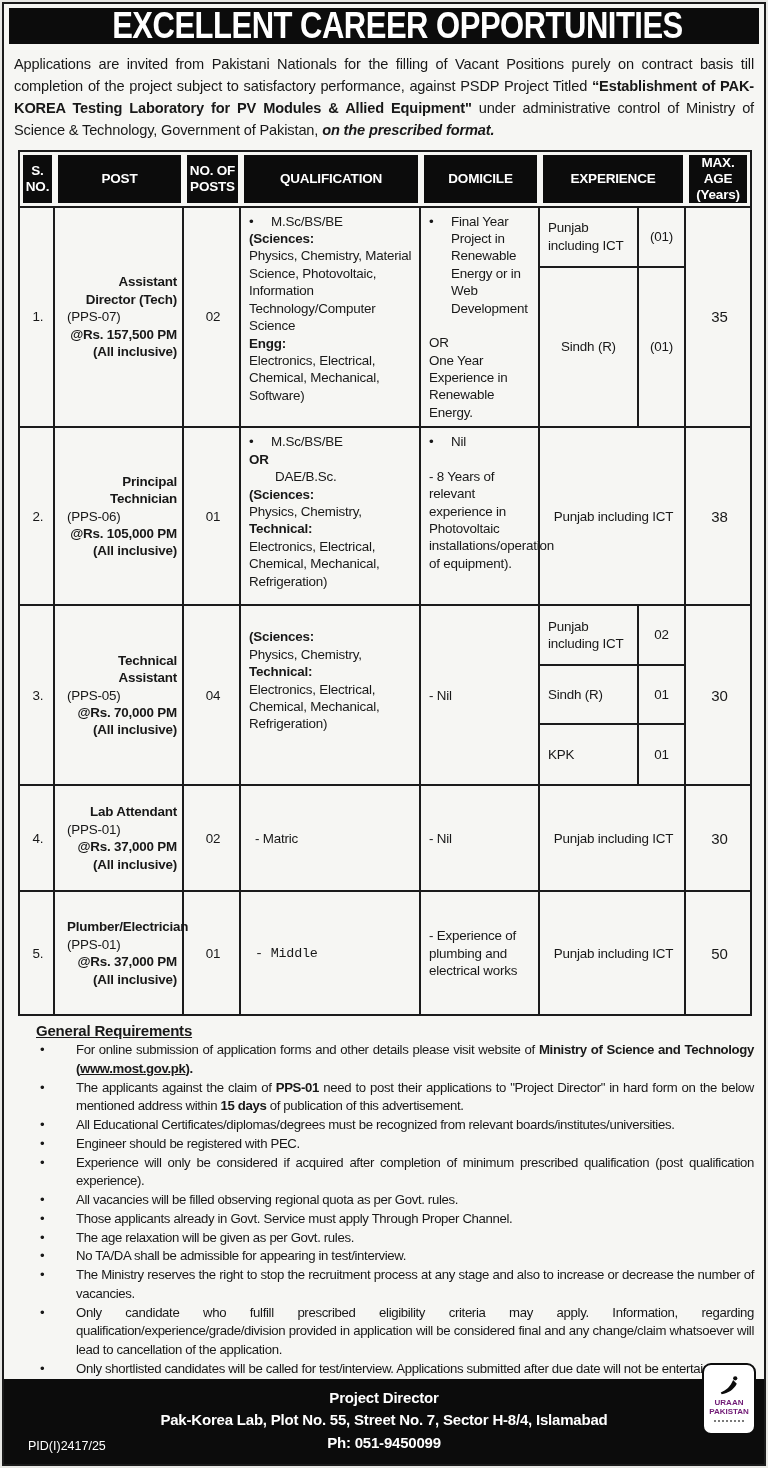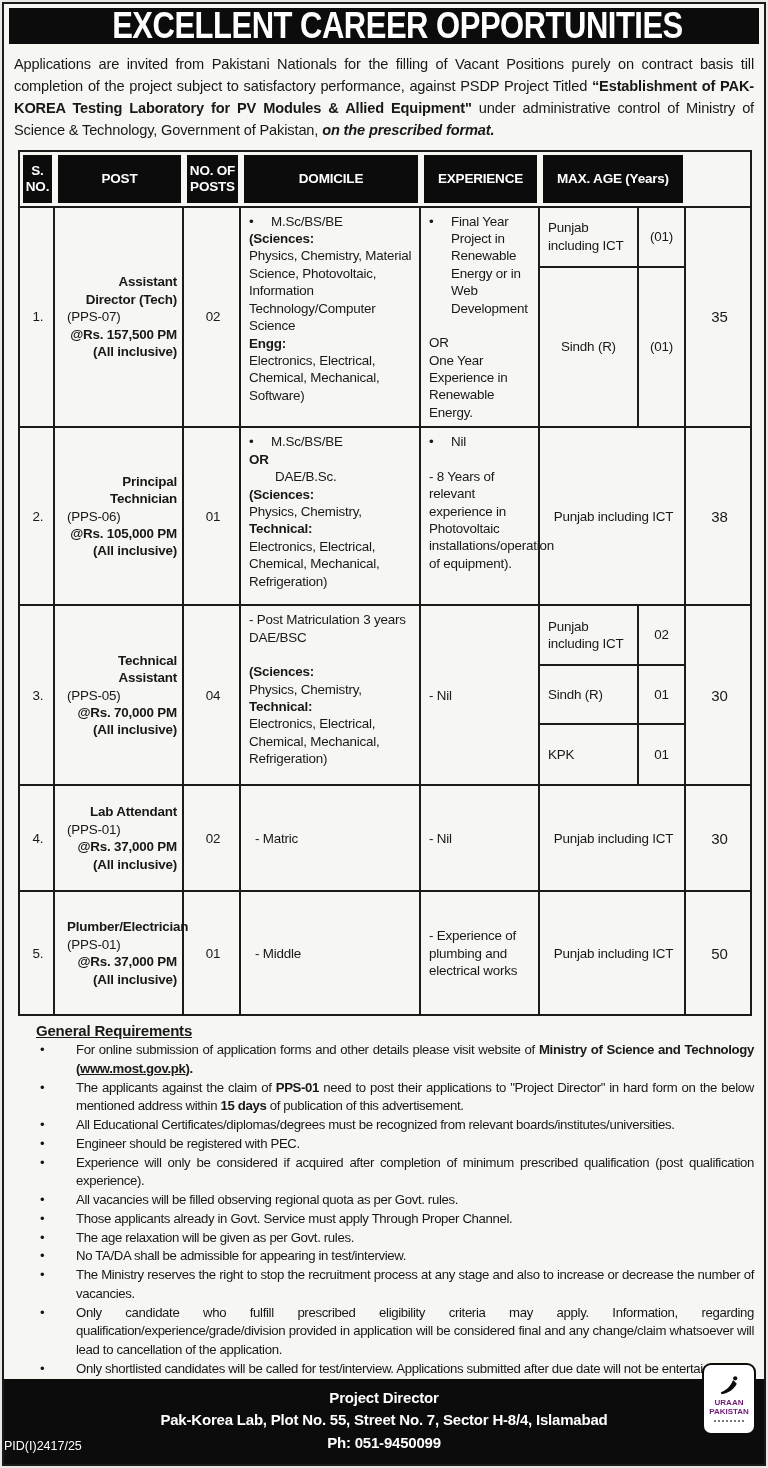--- a/index.html
+++ b/index.html
@@ -92,21 +92,21 @@
   .footer{
     margin-top:auto;
     background:#0c0c0c;color:#fff;
     position:relative;
     padding:8px 0 10px 0;
     text-align:center;
     font-weight:bold;font-size:15px;line-height:1.5;
     letter-spacing:-.2px;
   }
   .pid{
-    position:absolute;left:0;bottom:8px;
+    position:absolute;left:24px;bottom:8px;
     font-weight:normal;font-size:12.5px;letter-spacing:0;
   }
   .badge{
     position:absolute;right:8px;top:-16px;
     width:54px;height:72px;
     background:#fff;color:#701a75;
     border:2px solid #0c0c0c;border-radius:9px;
     display:flex;flex-direction:column;align-items:center;justify-content:center;
     box-sizing:border-box;z-index:2;
   }
@@ -125,20 +125,21 @@
 
   <p class="intro"><span>Applications are invited from Pakistani Nationals for the filling of Vacant Positions purely on contract basis till completion of the project subject to satisfactory performance, against PSDP Project Titled </span><span class="b">“Establishment of PAK-KOREA Testing Laboratory for PV Modules &amp; Allied Equipment" </span><span>under administrative control of Ministry of Science &amp; Technology, Government of Pakistan, </span><span class="b i">on the prescribed format.</span></p>
 
   <div class="jobs">
     <div class="tbl-frame">
 
       <div class="thead">
         <div class="th">S. NO.</div>
         <div class="th">POST</div>
         <div class="th">NO. OF POSTS</div>
+        <div class="th">QUALIFICATION</div>
         <div class="th">DOMICILE</div>
         <div class="th">EXPERIENCE</div>
         <div class="th">MAX. AGE (Years)</div>
       </div>
 
       <div class="trow" style="min-height:204px;">
         <div class="td v-mid t-ctr">1.</div>
         <div class="td v-mid post-cell">
           <div class="pname">Assistant Director (Tech)</div>
           <div>(PPS-07)</div>
@@ -205,21 +206,20 @@
 
       <div class="trow" style="min-height:180px;">
         <div class="td v-mid t-ctr">3.</div>
         <div class="td v-mid post-cell">
           <div class="pname">Technical Assistant</div>
           <div>(PPS-05)</div>
           <div class="ppay">@Rs. 70,000 PM (All inclusive)</div>
         </div>
         <div class="td v-mid t-ctr">04</div>
         <div class="td">
-          <div>- Post Matriculation 3 years DAE/BSC</div>
           <div class="b sp">(Sciences:</div>
           <div>Physics, Chemistry,</div>
           <div class="b">Technical:</div>
           <div>Electronics, Electrical, Chemical, Mechanical, Refrigeration)</div>
         </div>
         <div class="td v-mid">- Nil</div>
         <div class="td dom" style="grid-template-rows:1fr 1fr 1fr;">
           <div class="dreg bb">Punjab including ICT</div>
           <div class="dcnt bb">02</div>
           <div class="dreg bb">Sindh (R)</div>
@@ -245,21 +245,21 @@
       </div>
 
       <div class="trow" style="min-height:124px;">
         <div class="td v-mid t-ctr">5.</div>
         <div class="td v-mid post-cell">
           <div class="pname">Plumber/Electrician</div>
           <div>(PPS-01)</div>
           <div class="ppay">@Rs. 37,000 PM (All inclusive)</div>
         </div>
         <div class="td v-mid t-ctr">01</div>
-        <div class="td v-mid" style="padding-left:14px;">- Middle</div>
+        <div class="td v-mid" style="padding-left:14px;font-family:Liberation Mono, monospace;">- Middle</div>
         <div class="td v-mid">- Experience of plumbing and electrical works</div>
         <div class="td v-mid t-ctr">Punjab including ICT</div>
         <div class="td v-mid t-ctr" style="font-size:15px;">50</div>
       </div>
 
     </div>
   </div>
 
   <div class="general">
     <div class="gr-head">General Requirements</div>

